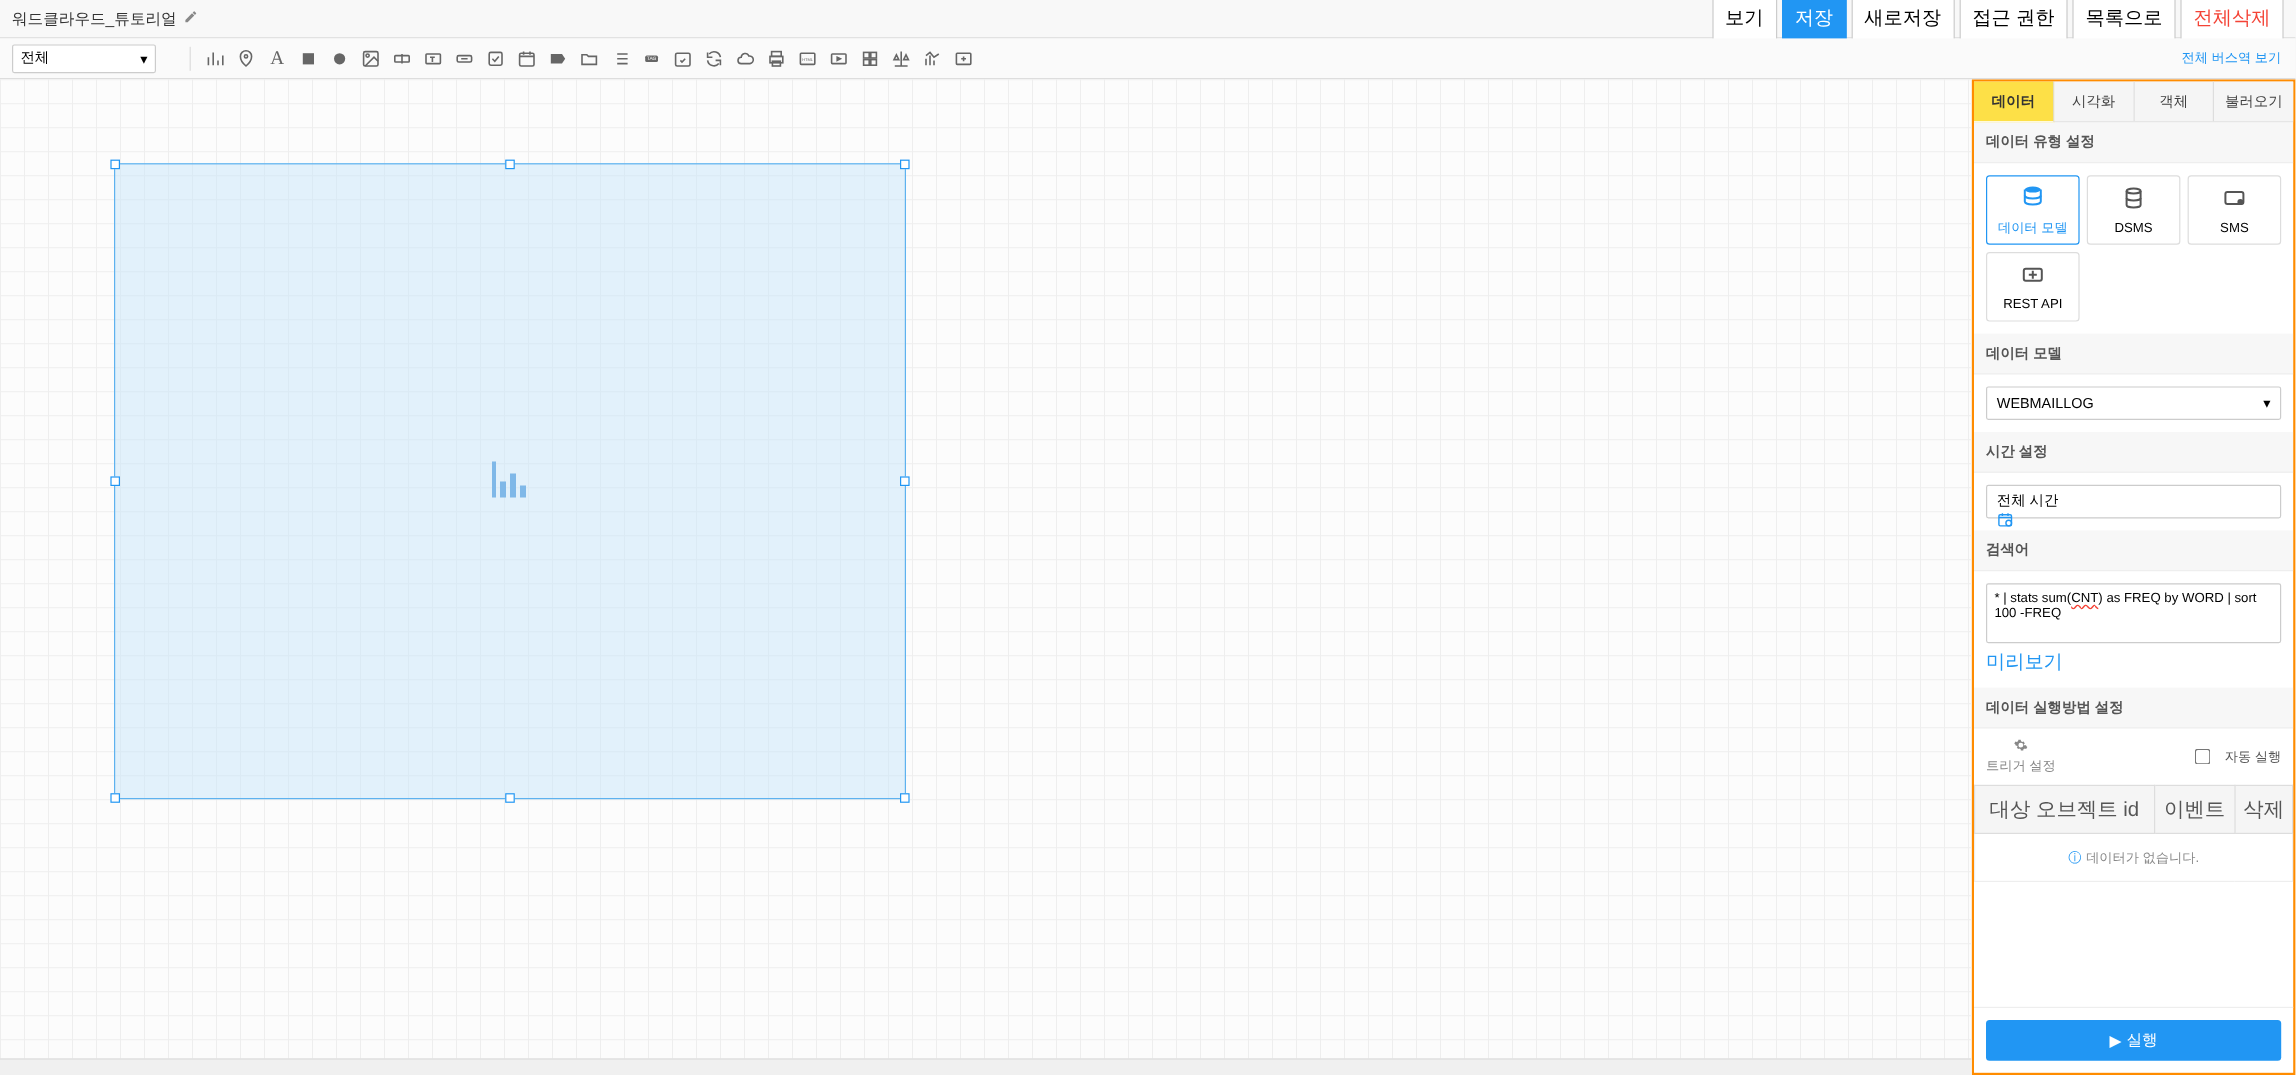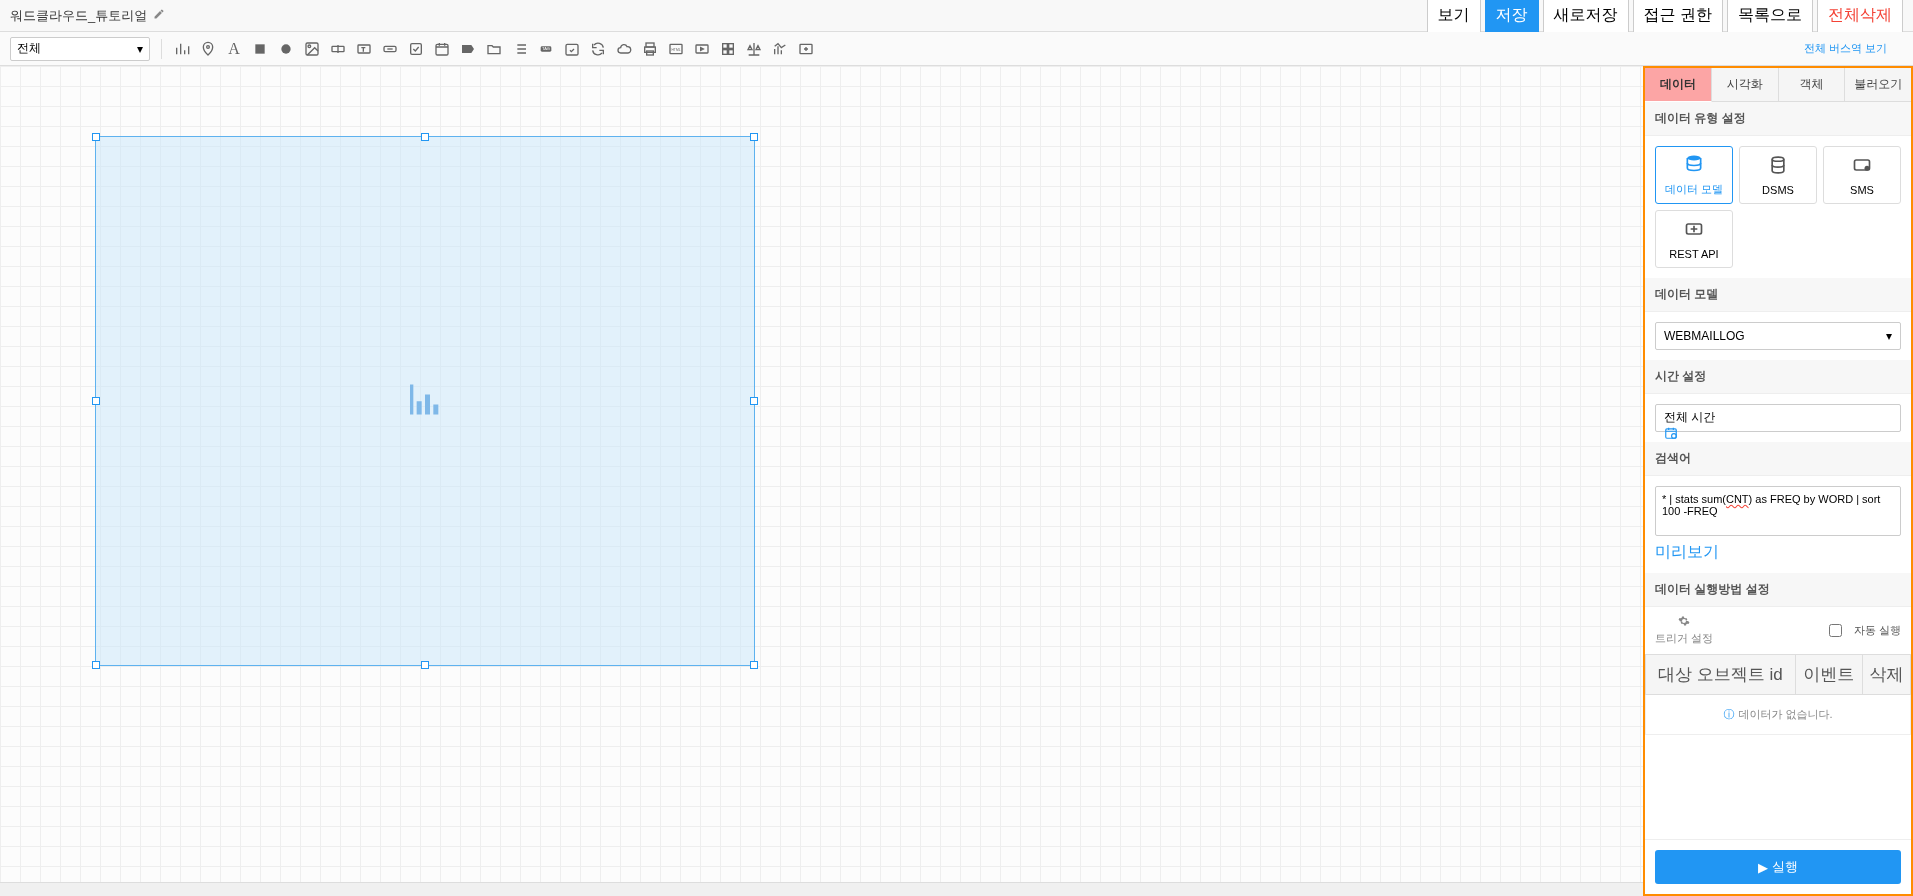--- a/index.html
+++ b/index.html
@@ -50,47 +50,47 @@
       height: 34px;
       background: #fafafa;
       border-bottom: 1px solid #ddd;
       display: flex;
       align-items: center;
       padding: 0 10px;
       gap: 2px;
       position: relative;
     }
     .tool-select {
-      width: 140px;
+      width: 120px;
       height: 24px;
       border: 1px solid #ccc;
       background: white;
       padding: 2px 6px;
       display: flex;
       align-items: center;
       justify-content: space-between;
       cursor: pointer;
       border-radius: 2px;
-      margin-right: 3px;
+      margin-right: 20px;
     }
     .tool-divider { width: 1px; height: 20px; background: #ddd; margin: 0 6px; }
     .tool-icon {
       width: 24px;
       height: 24px;
       display: flex;
       align-items: center;
       justify-content: center;
       color: #666;
       cursor: pointer;
       border-radius: 3px;
     }
     .tool-icon svg { width: 16px; height: 16px; }
     .version-link {
       position: absolute;
-      right: 26px;
+      right: 12px;
       color: #2196f3;
       font-size: 11px;
       cursor: pointer;
     }
     
     
     .main {
       display: flex;
       height: calc(896px - 66px);
     }
@@ -164,21 +164,21 @@
       flex: 1;
       padding: 8px 4px;
       text-align: center;
       background: #f5f5f5;
       border-right: 1px solid #ddd;
       cursor: pointer;
       color: #404040;
       font-size: 12px;
     }
     .tab:last-child { border-right: none; }
-    .tab.active { background: #fca5a5; color: #333; font-weight: bold; border-bottom: 1px solid white; margin-bottom: -1px; }
+    .tab.active { background: #fde047; color: #333; font-weight: bold; border-bottom: 1px solid white; margin-bottom: -1px; }
     
     .panel-body { flex: 1; overflow-y: auto; }
     .section-title {
       padding: 8px 10px;
       background: #f7f7f7;
       border-bottom: 1px solid #eee;
       font-weight: bold;
       color: #555;
       font-size: 12px;
     }

